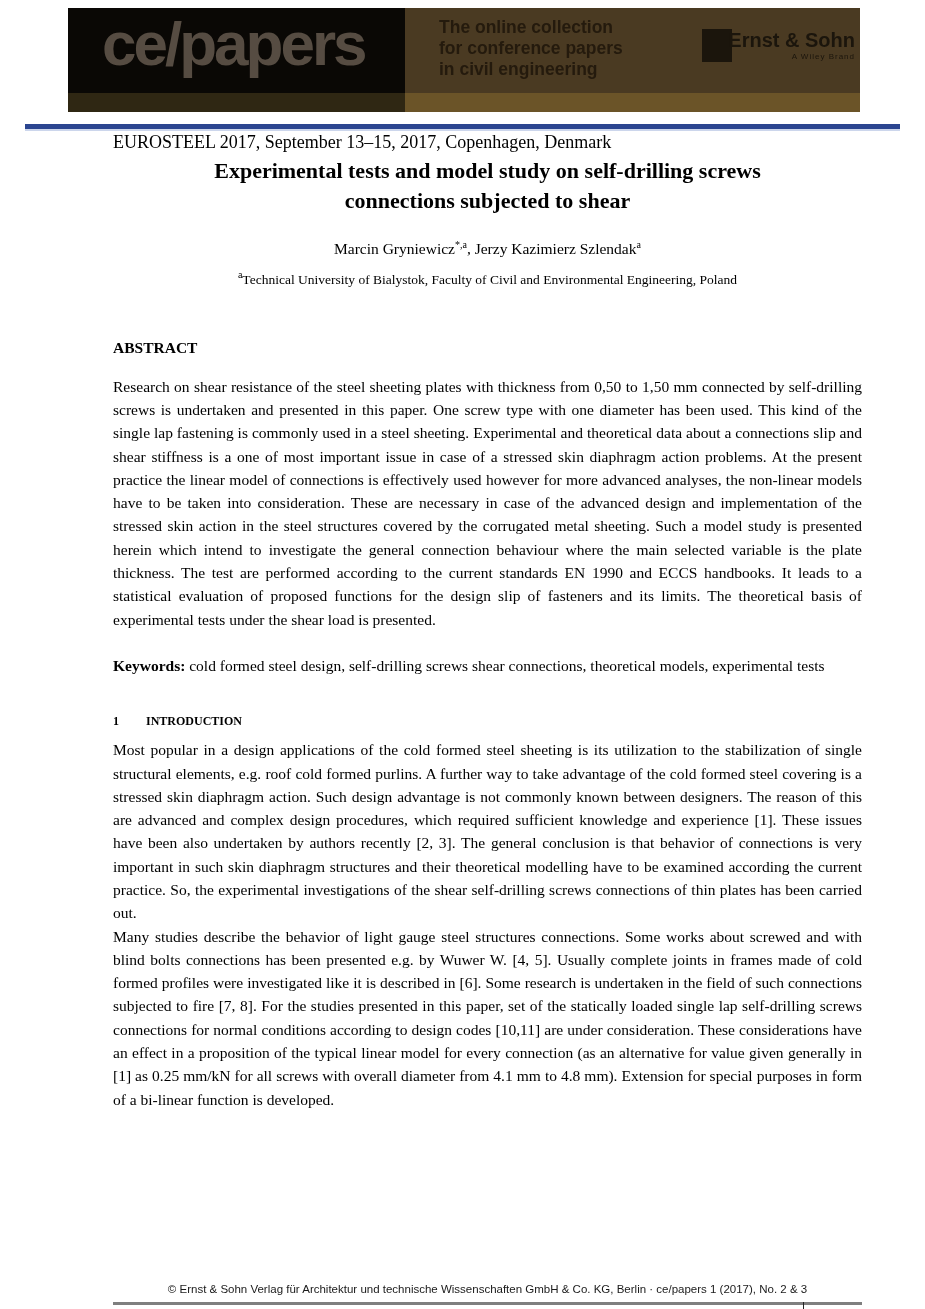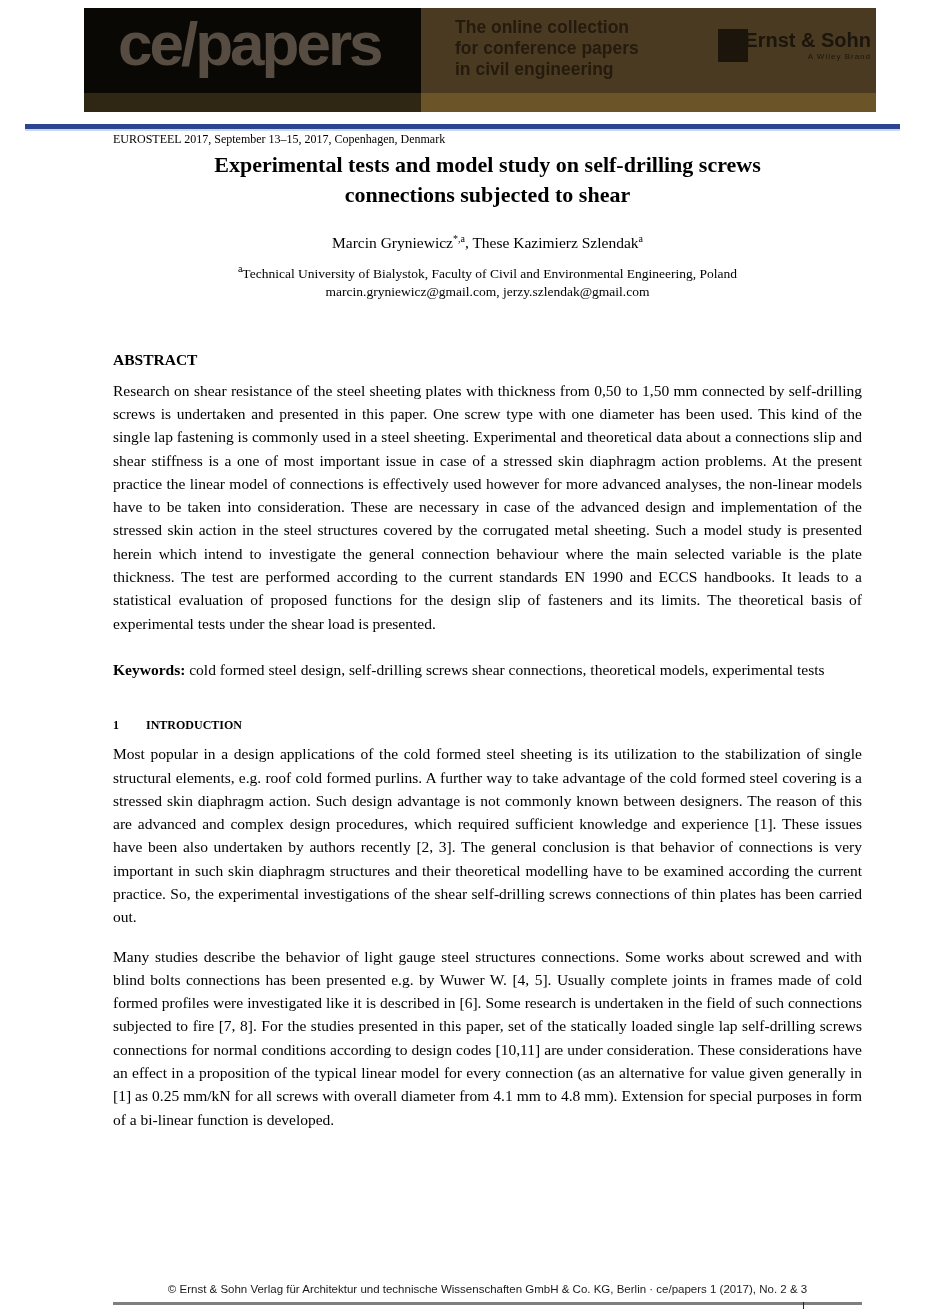--- a/index.html
+++ b/index.html
@@ -3,21 +3,21 @@
 <meta charset="utf-8">
 <style>
   html,body { margin:0; padding:0; background:#e8e8e8; }
   .page {
     position:relative; width:925px; height:1309px; margin:0 auto;
     background:#ffffff; color:#000;
     font-family:"Liberation Serif", serif; overflow:hidden;
   }
 
   
-  .banner { position:absolute; left:84px; top:8px; width:792px; height:104px; }
+  .banner { position:absolute; left:68px; top:8px; width:792px; height:104px; }
   .banner-main { display:flex; height:85px; }
   .banner-left { width:337px; background:#0a0805; position:relative; }
   .logo-text {
     font-family:"Liberation Sans", sans-serif; font-weight:bold;
     font-size:62px; letter-spacing:-3px; color:#564c42;
     position:absolute; left:34px; top:0px;
   }
   .banner-right { flex:1; background:#4a3a22; position:relative;padding-left:20px; }
   .tagline {
     font-family:"Liberation Sans", sans-serif; font-weight:bold;
@@ -32,29 +32,29 @@
   .banner-strip { display:flex; height:19px; }
   .strip-left { width:337px; background:#2f2713; }
   .strip-right { flex:1; background:#6b5428; }
 
   
   .rule-navy { position:absolute; top:124px; left:25px; width:875px; height:5px; background:#2b4590; }
   .rule-light { position:absolute; top:129px; left:25px; width:875px; height:2px; background:#ccd6ec; }
 
   
   .content { position:absolute; left:113px; top:132px; width:749px; }
-  .conference { font-size:12px; }
+  .conference { font-size:18px; }
   .title { text-align:center; font-weight:bold; font-size:22px; line-height:30px; margin-top:3px; }
   .authors { text-align:center; font-size:15.5px; margin-top:23px; }
   .authors sup, .affiliation sup { font-size:10px; }
   .affiliation { text-align:center; font-size:13.5px; margin-top:11px; }
   .emails { text-align:center; font-size:13.5px; margin-top:2px; }
   .abstract-heading { font-weight:bold; font-size:15.5px; margin-top:51px; }
-  .body-text { font-size:15.5px; line-height:23.3px; text-align:justify;margin-top:16px; }
-  .abstract-body { margin-top:10px; }
+  .body-text { font-size:15.5px; line-height:23.3px; text-align:justify; }
+  .abstract-body { margin-top:18px; }
   .keywords { margin-top:23px; }
   .keywords .kw-label { font-weight:bold; }
   .section-heading { margin-top:37px; font-size:12px; font-weight:bold; }
   .section-number { display:inline-block; width:33px; }
   .para1 { margin-top:9px; }
 
   
   .footer {
     position:absolute; left:113px; top:1283px; width:749px;
     font-family:"Liberation Sans", sans-serif; font-size:11.5px; color:#1a1a1a;
@@ -101,25 +101,24 @@
   <div class="rule-light"></div>
 
   <div class="content">
     <div class="conference">EUROSTEEL 2017, September 13–15, 2017, Copenhagen, Denmark</div>
 
     <div class="title">
       <div>Experimental tests and model study on self-drilling screws</div>
       <div>connections subjected to shear</div>
     </div>
 
-    <div class="authors"><span>Marcin Gryniewicz</span><sup>*,a</sup><span>, </span><span>These Kazimierz Szlendak</span><sup>a</sup></div>
+    <div class="authors"><span>Marcin Gryniewicz</span><sup>*,a</sup><span>, </span><span>Jerzy Kazimierz Szlendak</span><sup>a</sup></div>
 
     <div class="affiliation"><sup>a</sup><span>Technical University of Bialystok, Faculty of Civil and Environmental Engineering, Poland</span></div>
 
-    <div class="emails">marcin.gryniewicz@gmail.com, jerzy.szlendak@gmail.com</div>
 
     <div class="abstract-heading">ABSTRACT</div>
     <div class="body-text abstract-body">Research on shear resistance of the steel sheeting plates with thickness from 0,50 to 1,50 mm connected by self-drilling screws is undertaken and presented in this paper. One screw type with one diameter has been used. This kind of the single lap fastening is commonly used in a steel sheeting. Experimental and theoretical data about a connections slip and shear stiffness is a one of most important issue in case of a stressed skin diaphragm action problems. At the present practice the linear model of connections is effectively used however for more advanced analyses, the non-linear models have to be taken into consideration. These are necessary in case of the advanced design and implementation of the stressed skin action in the steel structures covered by the corrugated metal sheeting. Such a model study is presented herein which intend to investigate the general connection behaviour where the main selected variable is the plate thickness. The test are performed according to the current standards EN 1990 and ECCS handbooks. It leads to a statistical evaluation of proposed functions for the design slip of fasteners and its limits. The theoretical basis of experimental tests under the shear load is presented.</div>
 
     <div class="body-text keywords"><span class="kw-label">Keywords:</span><span> cold formed steel design, self-drilling screws shear connections, theoretical models, experimental tests</span></div>
 
     <div class="section-heading"><span class="section-number">1</span><span>INTRODUCTION</span></div>
 
     <div class="body-text para1">Most popular in a design applications of the cold formed steel sheeting is its utilization to the stabilization of single structural elements, e.g. roof cold formed purlins. A further way to take advantage of the cold formed steel covering is a stressed skin diaphragm action. Such design advantage is not commonly known between designers. The reason of this are advanced and complex design procedures, which required sufficient knowledge and experience [1]. These issues have been also undertaken by authors recently [2, 3]. The general conclusion is that behavior of connections is very important in such skin diaphragm structures and their theoretical modelling have to be examined according the current practice. So, the experimental investigations of the shear self-drilling screws connections of thin plates has been carried out.</div>
     <div class="body-text">Many studies describe the behavior of light gauge steel structures connections. Some works about screwed and with blind bolts connections has been presented e.g. by Wuwer W. [4, 5]. Usually complete joints in frames made of cold formed profiles were investigated like it is described in [6]. Some research is undertaken in the field of such connections subjected to fire [7, 8]. For the studies presented in this paper, set of the statically loaded single lap self-drilling screws connections for normal conditions according to design codes [10,11] are under consideration. These considerations have an effect in a proposition of the typical linear model for every connection (as an alternative for value given generally in [1] as 0.25 mm/kN for all screws with overall diameter from 4.1 mm to 4.8 mm). Extension for special purposes in form of a bi-linear function is developed.</div>

